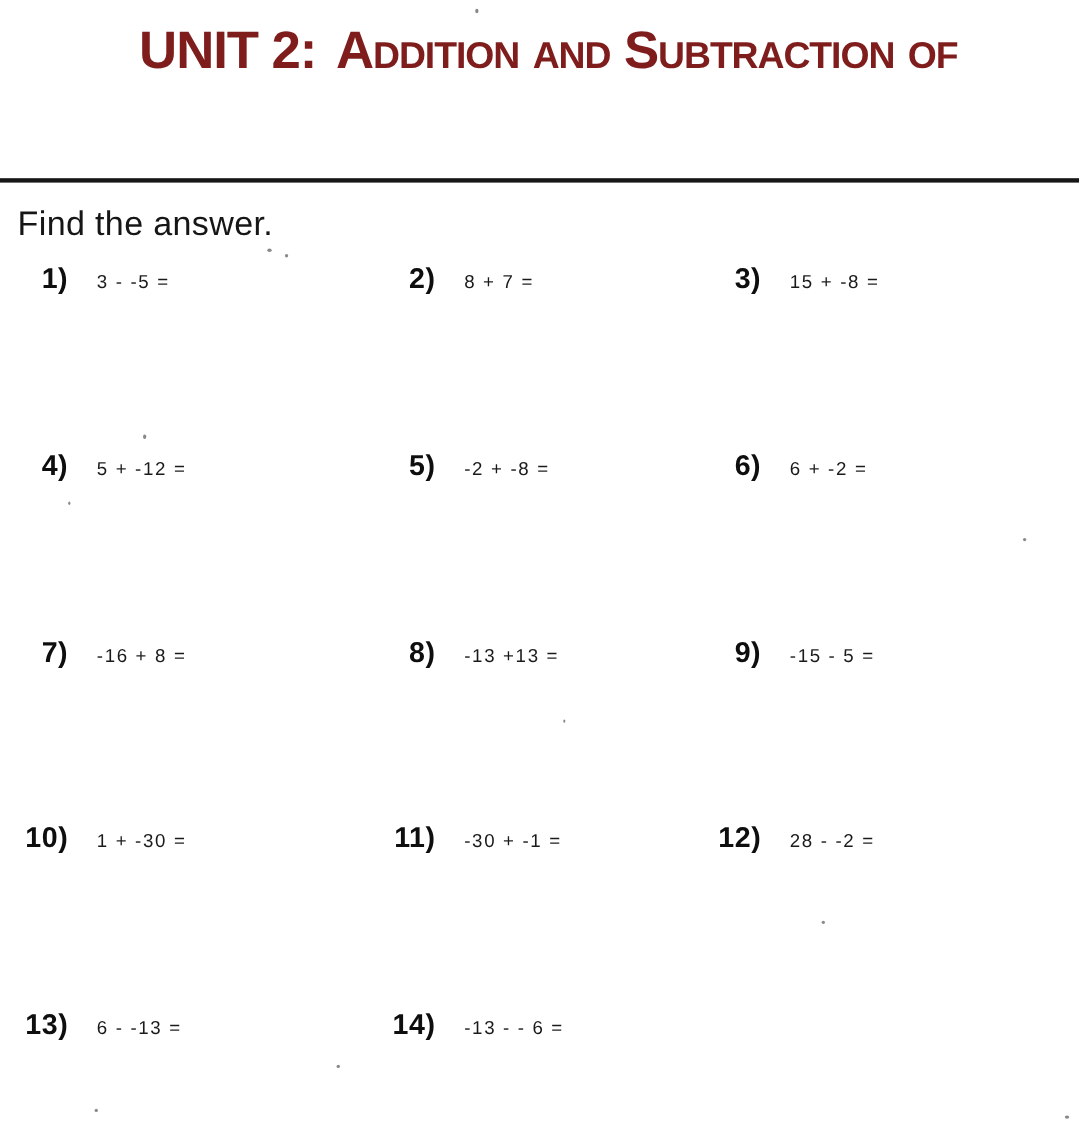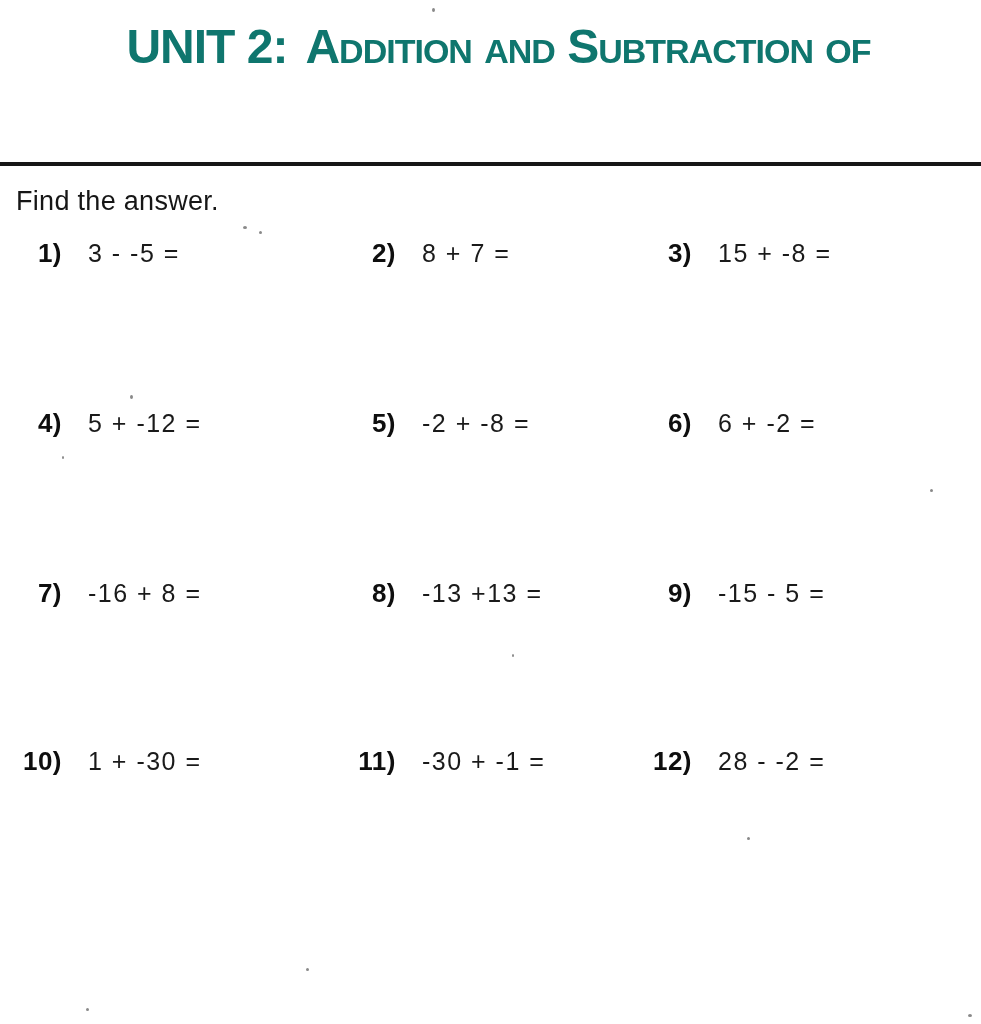--- a/index.html
+++ b/index.html
@@ -5,53 +5,53 @@
   html,body{margin:0;padding:0;background:#ffffff;}
   body{width:981px;height:1024px;overflow:hidden;}
   .page{
     position:relative;width:981px;height:1024px;
     background:#ffffff;color:#121212;
     font-family:"Liberation Sans","DejaVu Sans",sans-serif;
   }
   
   .title-block{
     position:absolute;top:16px;left:16px;right:0;
-    text-align:center;font-weight:700;color:#0f766e;
+    text-align:center;font-weight:700;color:#7f1d1d;
   }
   .title-line{
     font-size:48px;line-height:61px;white-space:nowrap;letter-spacing:-1px;
   }
   .sc{font-variant:small-caps;font-variant-caps:small-caps;}
   .unit-label{margin-right:18px;}
   
   .rule{
     position:absolute;top:162px;left:0;width:981px;height:0;
     border:none;border-top:4px solid #161616;margin:0;
   }
   
   .instruction{
     position:absolute;top:186px;left:16px;margin:0;
-    font-size:27px;font-weight:400;letter-spacing:0.3px;color:#161616;
+    font-size:31px;font-weight:400;letter-spacing:0.3px;color:#161616;
   }
   
   .row{position:absolute;left:0;width:981px;height:42px;}
   .r1{top:238px}.r2{top:408px}.r3{top:578px}.r4{top:746px}.r5{top:916px}
   .cell{position:absolute;display:flex;align-items:baseline;top:0;}
   .c1{left:14px;}
   .c2{left:330px;}
   .c3{left:630px;}
   .pnum{
     font-weight:700;font-size:26px;text-align:right;
     color:#0e0e0e;letter-spacing:0.5px;flex:none;
   }
   .c1 .pnum{width:48px;}
   .c2 .pnum{width:66px;}
   .c3 .pnum{width:62px;}
   .pexpr{
-    font-size:25px;font-weight:400;margin-left:26px;white-space:nowrap;
+    font-size:17px;font-weight:400;margin-left:26px;white-space:nowrap;
     letter-spacing:1.5px;color:#1a1a1a;
   }
   
   .speck{position:absolute;background:#4a4a4a;border-radius:50%;opacity:0.65;}
 </style>
 </head>
 <body>
 
 <div class="page">
 
@@ -119,20 +119,28 @@
       <span class="pnum">11)</span>
       <span class="pexpr">-30 + -1 =</span>
     </div>
     <div class="cell c3">
       <span class="pnum">12)</span>
       <span class="pexpr">28 - -2 =</span>
     </div>
   </div>
 
   <div class="row r5">
+    <div class="cell c1">
+      <span class="pnum">13)</span>
+      <span class="pexpr">6 - -13 =</span>
+    </div>
+    <div class="cell c2">
+      <span class="pnum">14)</span>
+      <span class="pexpr">-13 - - 6 =</span>
+    </div>
   </div>
 
   <div class="speck" style="left:243px;top:226px;width:4px;height:3px;"></div>
   <div class="speck" style="left:259px;top:231px;width:3px;height:3px;"></div>
   <div class="speck" style="left:130px;top:395px;width:3px;height:4px;"></div>
   <div class="speck" style="left:62px;top:456px;width:2px;height:3px;"></div>
   <div class="speck" style="left:930px;top:489px;width:3px;height:3px;"></div>
   <div class="speck" style="left:512px;top:654px;width:2px;height:3px;"></div>
   <div class="speck" style="left:747px;top:837px;width:3px;height:3px;"></div>
   <div class="speck" style="left:306px;top:968px;width:3px;height:3px;"></div>

